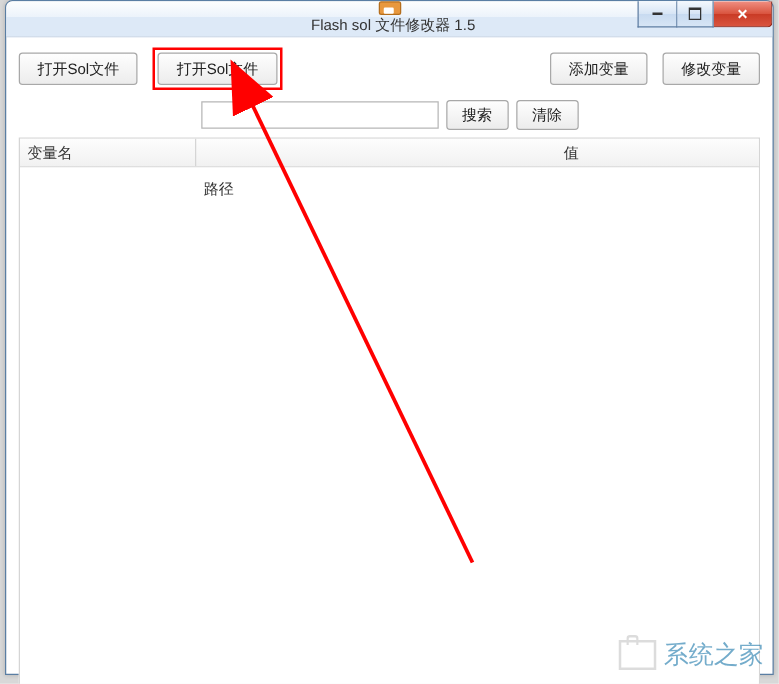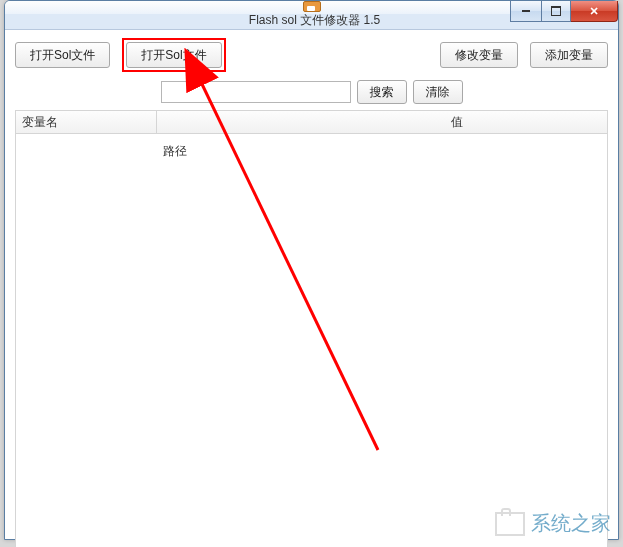--- a/index.html
+++ b/index.html
@@ -212,22 +212,22 @@
     </div>
   </div>
 
   <div class="client">
     <div class="row1">
       <div class="btn">打开Sol文件</div>
       <div class="highlight-box">
         <div class="btn">打开Sol文件</div>
       </div>
       <div style="flex:1"></div>
+      <div class="btn">添加变量</div>
       <div class="btn">修改变量</div>
-      <div class="btn">添加变量</div>
     </div>
 
     <div class="row2">
       <input class="searchbox" value="" style="">
       <div class="btn btn-sm">搜索</div>
       <div class="btn btn-sm">清除</div>
     </div>
 
     <div class="table-wrap">
       <div class="thead">

